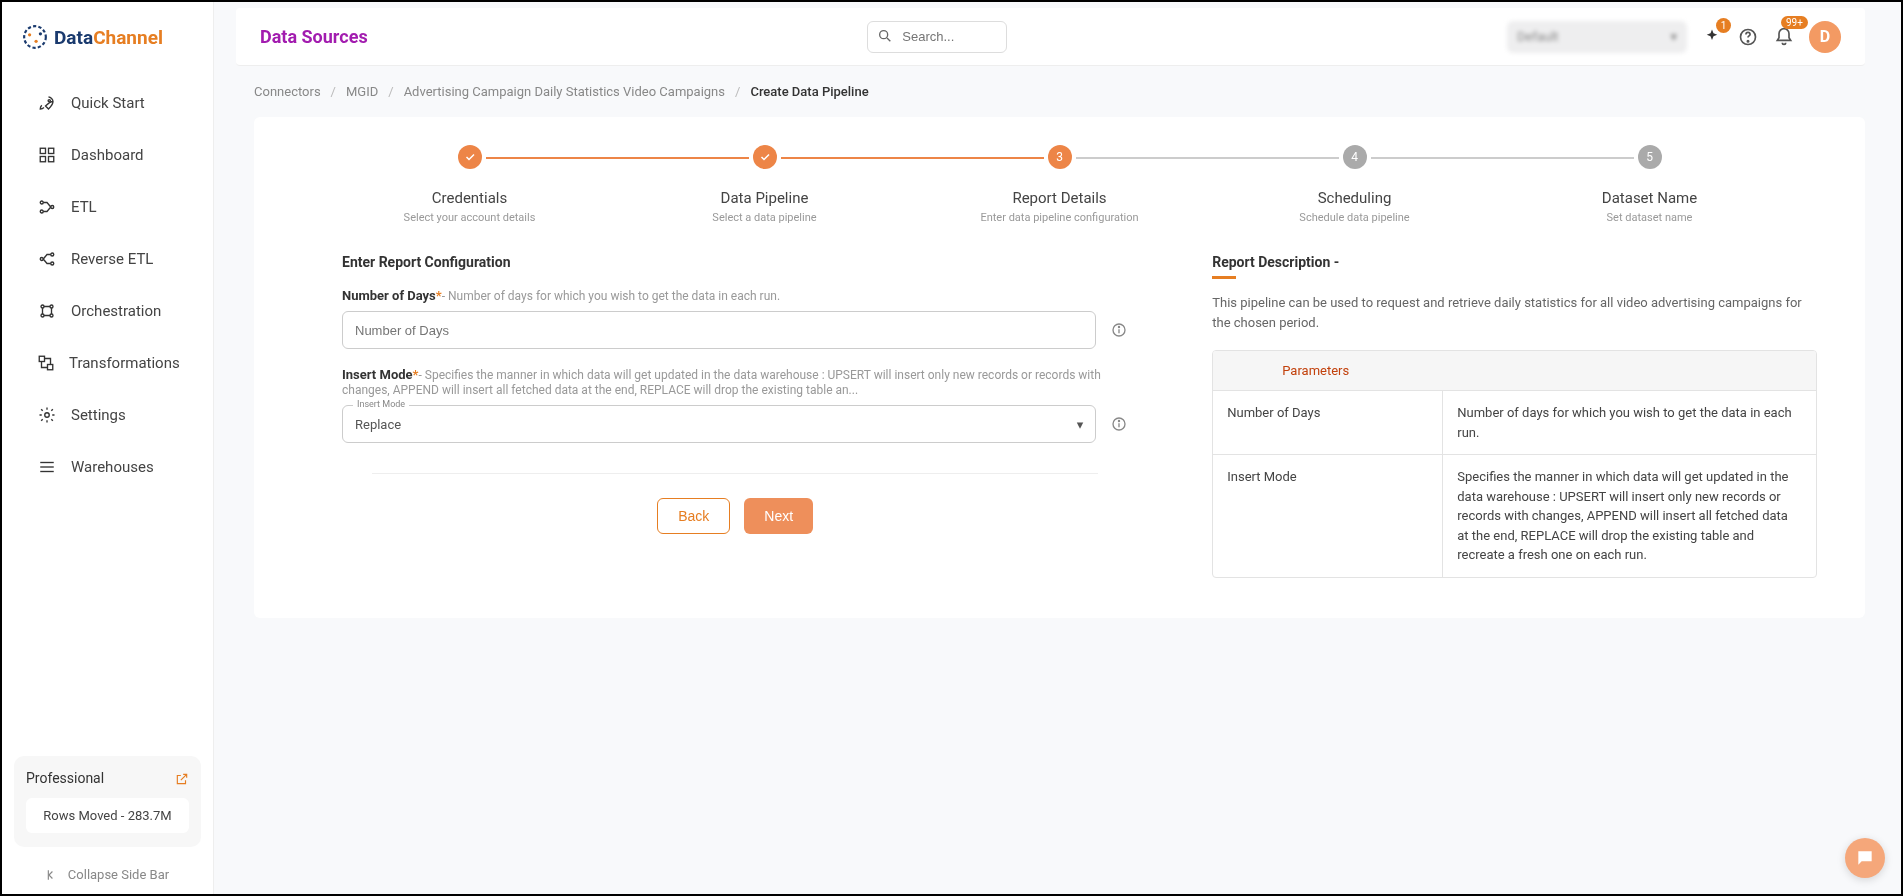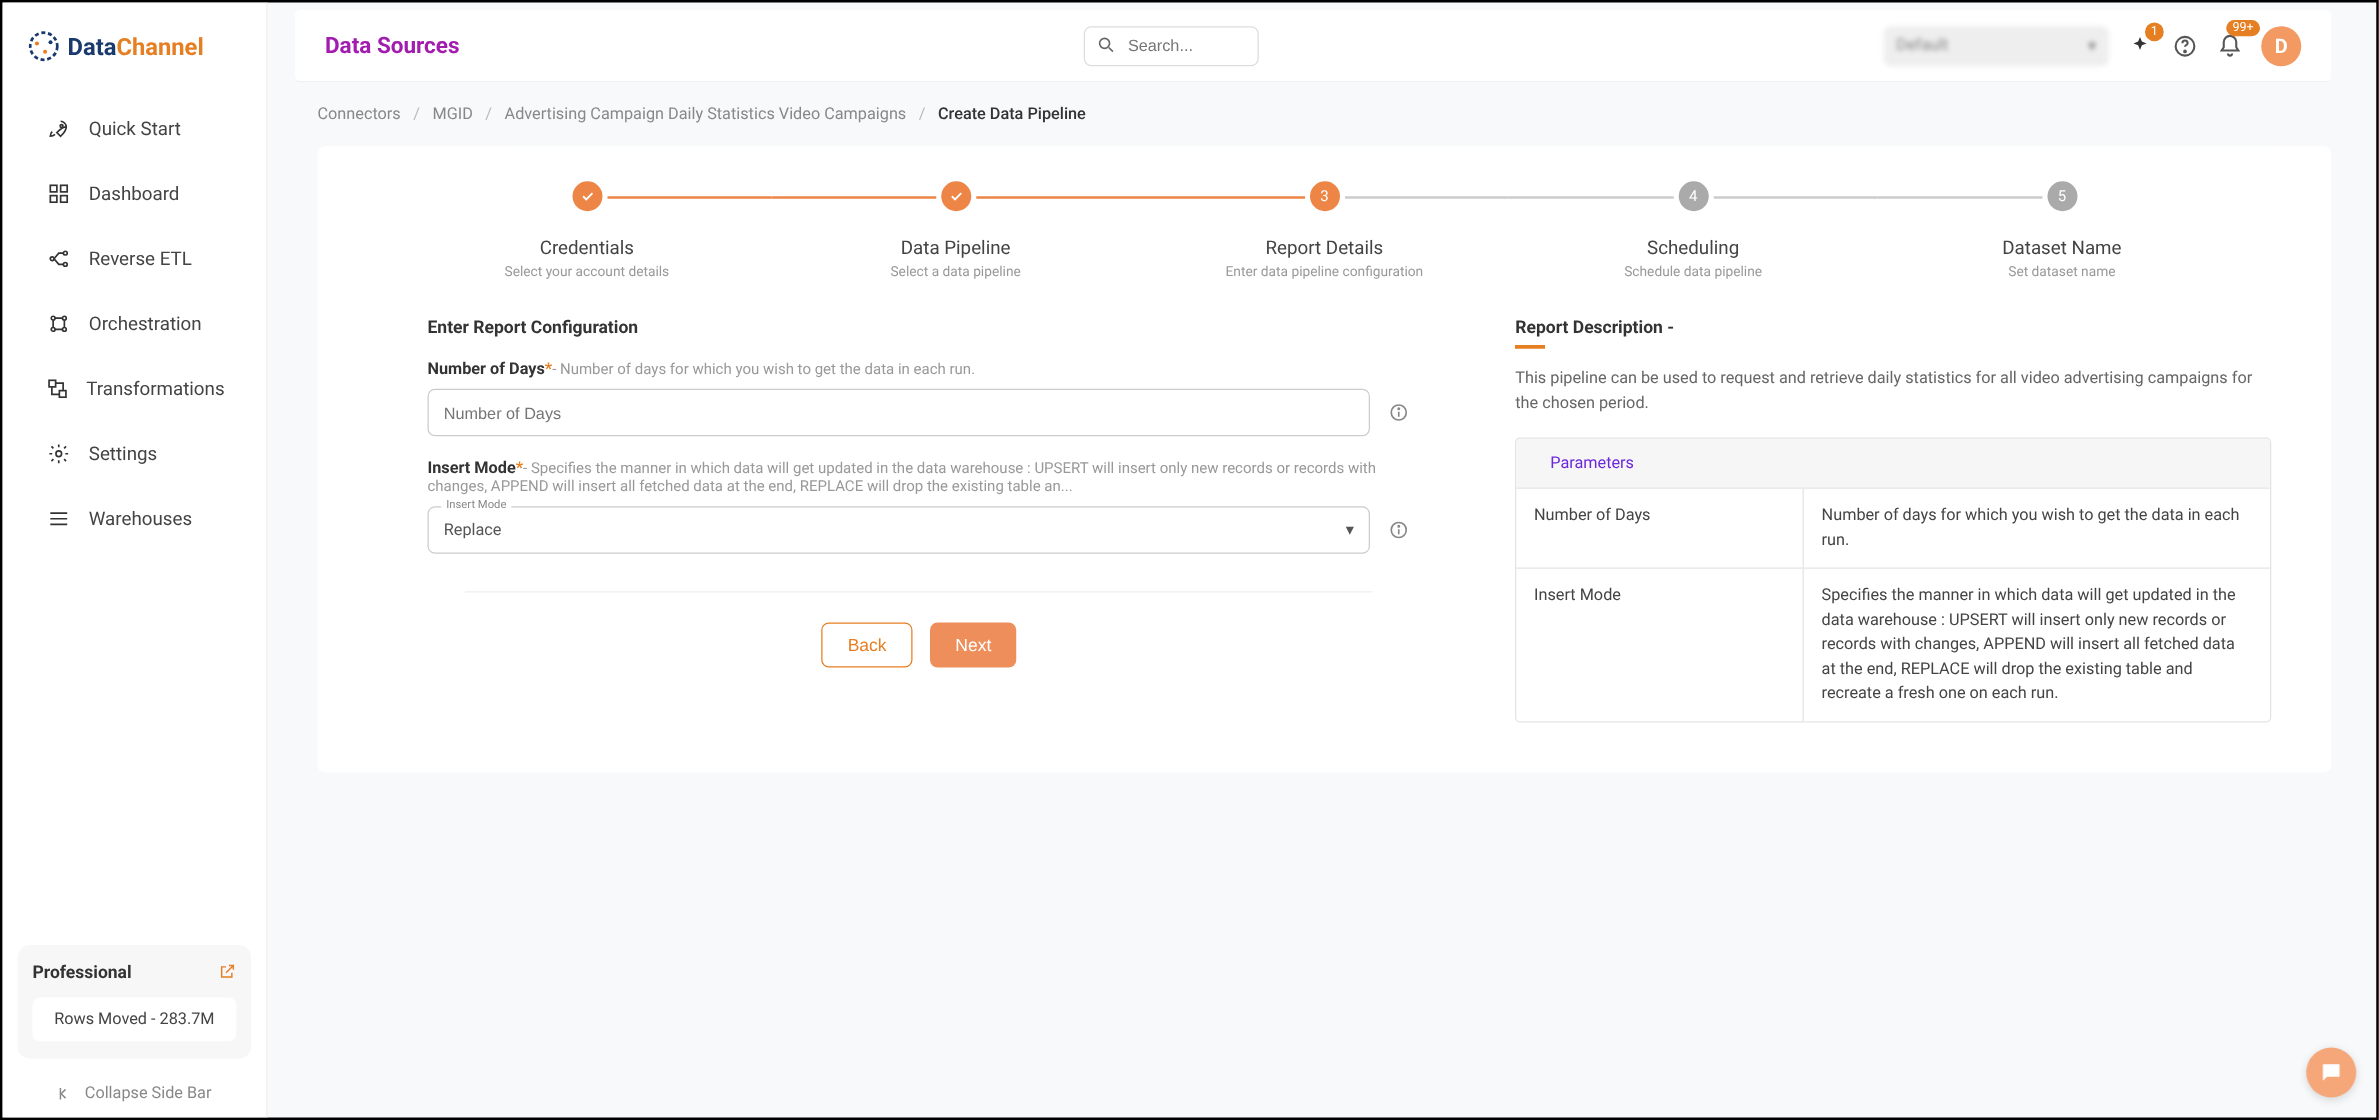--- a/index.html
+++ b/index.html
@@ -11,21 +11,21 @@
   .logo-wrap { padding: 22px 20px 30px 20px; }
   .logo { display: flex; align-items: center; gap: 6px; font-size: 19px; font-weight: 700; }
   .logo .d { color: #1a3a6e; }
   .logo .c { color: #e67e22; }
   .logo-icon { width: 26px; height: 26px; display: inline-flex; align-items: center; justify-content: center; }
   .nav { flex: 1; display: flex; flex-direction: column; gap: 6px; padding: 0 20px; }
   .nav-item { display: flex; align-items: center; gap: 14px; padding: 13px 15px; color: #444; border-radius: 8px; cursor: pointer; }
   .nav-icon { width: 20px; height: 20px; display: inline-flex; align-items: center; justify-content: center; color: #333; }
   .nav-label { font-size: 15px; }
   .plan-card { margin: 8px 12px; background: #f7f7f7; border-radius: 10px; padding: 14px 12px; }
-  .plan-head { display: flex; align-items: flex-start; justify-content: space-between; font-weight: 700; font-size: 14px; color: #333; }
+  .plan-head { display: flex; align-items: flex-end; justify-content: space-between; font-weight: 400; font-size: 14px; color: #333; }
   .plan-head .ext { color: #e67e22; }
   .plan-rows { margin-top: 12px; background: #fff; border-radius: 6px; padding: 10px; font-size: 13px; text-align: center; color: #444; }
   .collapse { display: flex; align-items: center; justify-content: center; gap: 8px; padding: 12px; color: #888; font-size: 13px; cursor: pointer; }
 
   
   .main { flex: 1; display: flex; flex-direction: column; min-width: 0; }
   .topbar { height: 58px; display: flex; align-items: center; padding: 0 24px; background: #fff; border-bottom: 1px solid #eee; margin: 6px 36px 0 22px; border-radius: 4px; }
   .page-title { font-size: 18px; font-weight: 700; color: #a21caf; }
   .search { position: relative; width: 140px; }
   .search input { width: 100%; height: 32px; border: 1px solid #ddd; border-radius: 6px; padding: 0 10px 0 34px; font-size: 13px; color: #555; }
@@ -80,21 +80,21 @@
   .btn { height: 36px; padding: 0 20px; border-radius: 6px; font-size: 14px; cursor: pointer; display: inline-flex; align-items: center; }
   .btn-back { border: 1px solid #e67e22; color: #e67e22; background: #fff; }
   .btn-next { background: #ee8f5b; color: #fff; border: none; }
 
   
   .desc-head { font-weight: 700; font-size: 14px; color: #333; }
   .desc-underline { width: 24px; height: 3px; background: #e67e22; margin: 6px 0 14px 0; }
   .desc-text { font-size: 13px; color: #666; line-height: 1.5; margin-bottom: 18px; }
   .param-table { border: 1px solid #e3e3e3; border-radius: 4px; overflow: hidden; font-size: 13px; }
   .param-table .thead { display: flex; background: #f6f6f6; }
-  .param-table .thead .th { padding: 12px 27px; color: #6d28d9; }
+  .param-table .thead .th { padding: 12px 27px; color: #c2410c; margin-left: 42px; }
   .param-table .row { display: flex; border-top: 1px solid #e3e3e3; }
   .param-table .cell { padding: 12px 14px; color: #444; line-height: 1.5; }
   .col1 { width: 38%; }
   .col2 { width: 62%; border-left: 1px solid #e3e3e3; }
 
   
   .chat-bubble { position: fixed; bottom: 18px; right: 18px; width: 40px; height: 40px; border-radius: 50%; background: #f5a77a; display: flex; align-items: center; justify-content: center; color: #fff; box-shadow: 0 2px 8px rgba(0,0,0,.15); cursor: pointer; }
 
   svg { display: block; }
 </style>
@@ -129,20 +129,31 @@
     <div class="nav-item">
       <span class="nav-icon">
           <svg width="18" height="18" viewBox="0 0 24 24" fill="none" stroke="currentColor" stroke-width="1.8">
             <rect x="3" y="3" width="7" height="7"></rect>
             <rect x="14" y="3" width="7" height="7"></rect>
             <rect x="3" y="14" width="7" height="7"></rect>
             <rect x="14" y="14" width="7" height="7"></rect>
           </svg>
         </span>
       <span class="nav-label">Dashboard</span>
+    </div>
+    <div class="nav-item">
+      <span class="nav-icon">
+          <svg width="18" height="18" viewBox="0 0 24 24" fill="none" stroke="currentColor" stroke-width="1.8">
+            <circle cx="5" cy="6" r="2"></circle>
+            <circle cx="5" cy="18" r="2"></circle>
+            <circle cx="19" cy="12" r="2"></circle>
+            <path d="M7 6h5l5 6M7 18h5l5-6"></path>
+          </svg>
+        </span>
+      <span class="nav-label">ETL</span>
     </div>
     <div class="nav-item">
       <span class="nav-icon">
           <svg width="18" height="18" viewBox="0 0 24 24" fill="none" stroke="currentColor" stroke-width="1.8">
             <circle cx="19" cy="6" r="2"></circle>
             <circle cx="19" cy="18" r="2"></circle>
             <circle cx="5" cy="12" r="2"></circle>
             <path d="M17 6h-5l-5 6M17 18h-5l-5-6"></path>
           </svg>
         </span>

